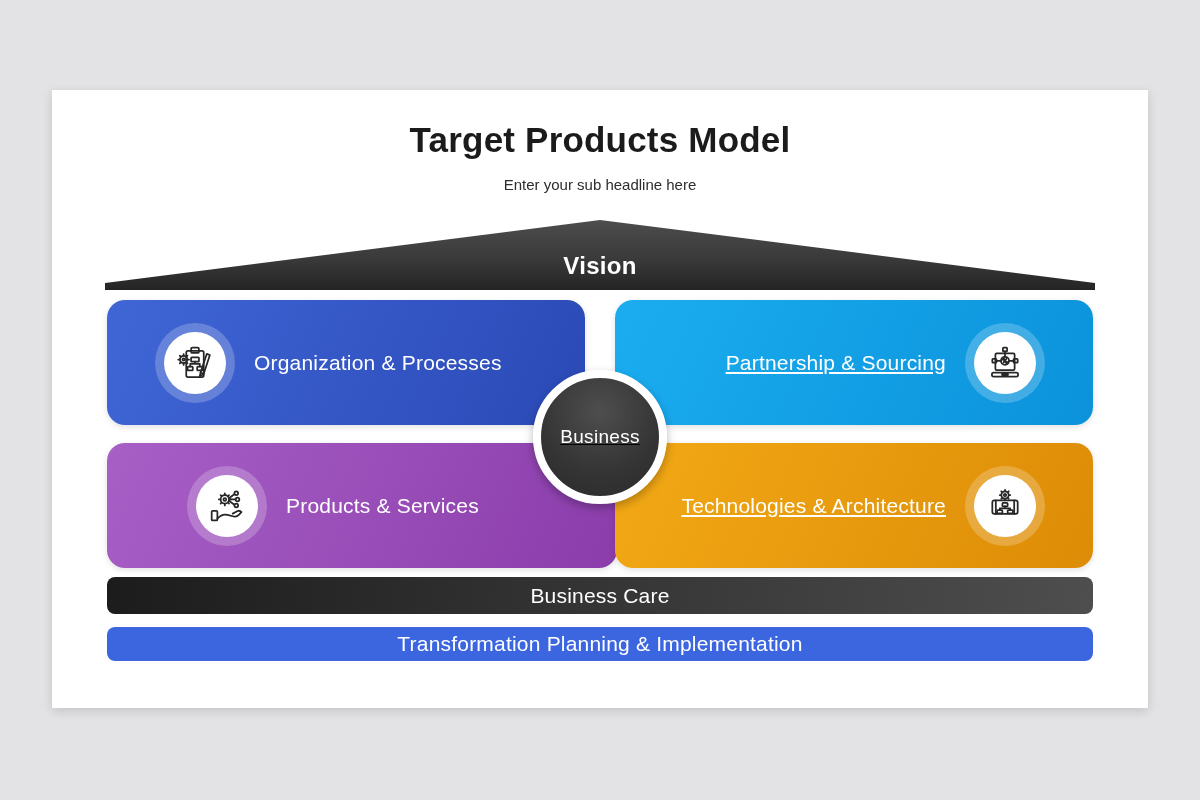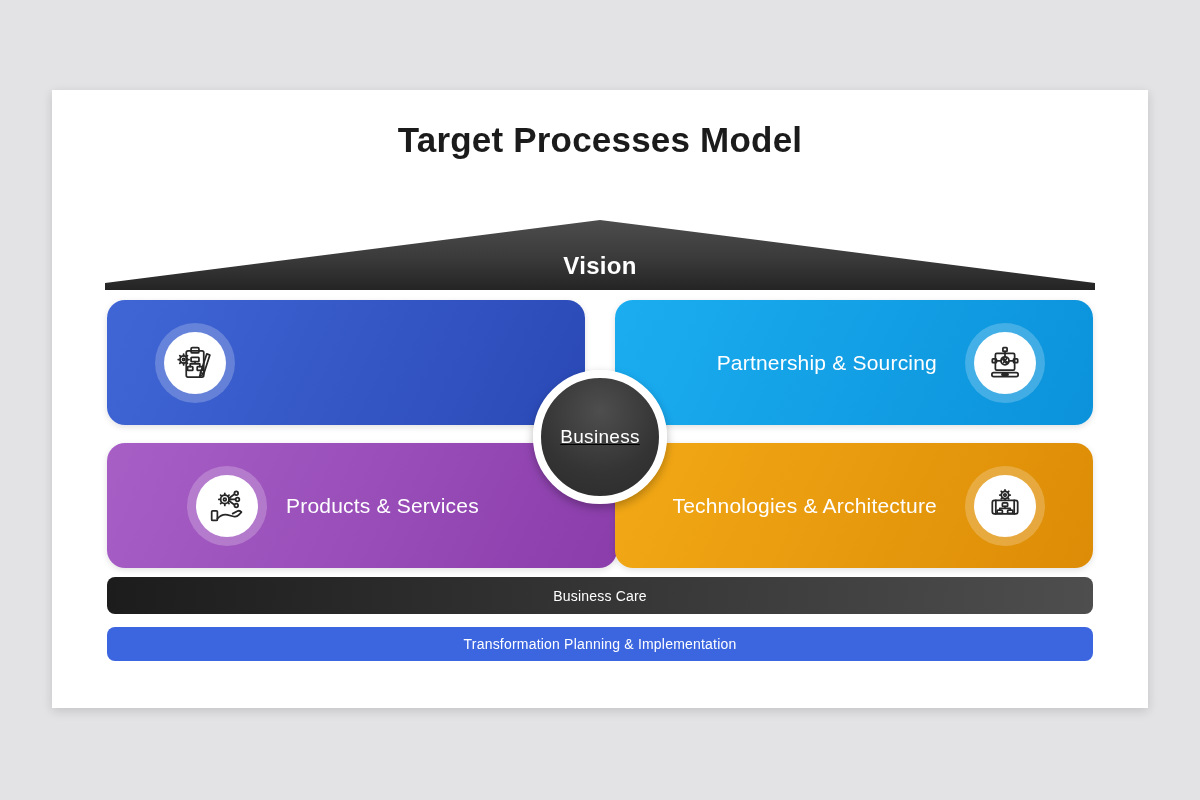--- a/index.html
+++ b/index.html
@@ -43,46 +43,47 @@
   }
   .icon-badge{
     width:62px;height:62px;border-radius:50%;background:#ffffff;
     box-shadow:0 0 0 9px rgba(255,255,255,.22);
     display:flex;align-items:center;justify-content:center;flex:0 0 auto;
   }
   .icon-left .icon-badge{margin-left:57px;}
   .icon-left .quad-label{margin-left:28px;}
   .icon-right{justify-content:flex-end;}
   .icon-right .icon-badge{margin-right:57px;}
-  .icon-right .quad-label{margin-right:37px;}
+  .icon-right .quad-label{margin-right:28px;text-decoration:underline;}
   .icon-badge svg{width:42px;height:42px;}
   .icon-badge svg *{stroke:#262626;fill:none;stroke-width:2;stroke-linecap:round;stroke-linejoin:round;}
   .center-circle{
     position:absolute;left:481px;top:280px;width:118px;height:118px;
     border:8px solid #ffffff;border-radius:50%;
     background:radial-gradient(circle at 50% 28%,#4e4e4e 0%,#343434 60%,#2b2b2b 100%);
     display:flex;align-items:center;justify-content:center;
     box-shadow:0 4px 10px rgba(0,0,0,.28);
     text-decoration:underline;
   }
   .center-label{font-size:19px;color:#ffffff;letter-spacing:.3px;}
   .bar{
     position:absolute;left:55px;width:986px;border-radius:8px;
     display:flex;align-items:center;justify-content:center;
-    color:#ffffff;font-size:14px;letter-spacing:.2px;
+    color:#ffffff;font-size:21px;letter-spacing:.2px;
   }
   .bar-dark{top:487px;height:37px;}
   .bar-blue{top:537px;height:34px;}
 </style>
 </head>
 <body>
 
 <div class="slide">
 
-  <div class="title">Target Processes Model</div>
+  <div class="title">Target Products Model</div>
+  <div class="subtitle">Enter your sub headline here</div>
 
   <div class="roof">
     <div class="roof-label">Vision</div>
   </div>
 
   <div class="quad q1 icon-left" style="background: linear-gradient(115deg, rgb(64, 102, 214), rgb(42, 73, 182));">
     <span class="icon-badge">
       <svg viewBox="0 0 48 48">
         <rect x="14" y="10" width="20" height="30" rx="2"></rect>
         <rect x="19.5" y="6.5" width="9" height="6" rx="1.5"></rect>
@@ -92,20 +93,21 @@
         <rect x="26.5" y="28" width="6" height="4.5" rx="0.8"></rect>
         <g transform="translate(11 20)">
           <circle r="4.2"></circle>
             <circle r="1.4"></circle>
           <path d="M0 -6.2V-4.4M0 4.4V6.2M-6.2 0H-4.4M4.4 0H6.2M-4.4 -4.4L-3.1 -3.1M3.1 3.1L4.4 4.4M-4.4 4.4L-3.1 3.1M3.1 -3.1L4.4 -4.4"></path>
         </g>
         <path d="M37.5 13.5l3.5 1.3-7 21.5-3.6-1.3z"></path>
         <path d="M30.4 35l-1 4 3.3-1.6"></path>
       </svg>
     </span>
+    <span class="quad-label">Organization &amp; Processes</span>
   </div>
 
   <div class="quad q2 icon-right" style="background: linear-gradient(115deg, rgb(27, 173, 240), rgb(11, 146, 218));">
     <span class="quad-label">Partnership &amp; Sourcing</span>
     <span class="icon-badge">
       <svg viewBox="0 0 48 48">
         <rect x="13" y="13" width="22" height="19" rx="1.5"></rect>
         <rect x="9" y="35" width="30" height="4.5" rx="2"></rect>
         <rect x="20.5" y="36.2" width="7" height="1.6" rx="0.8"></rect>
         <circle cx="24" cy="21.5" r="4.6"></circle>

